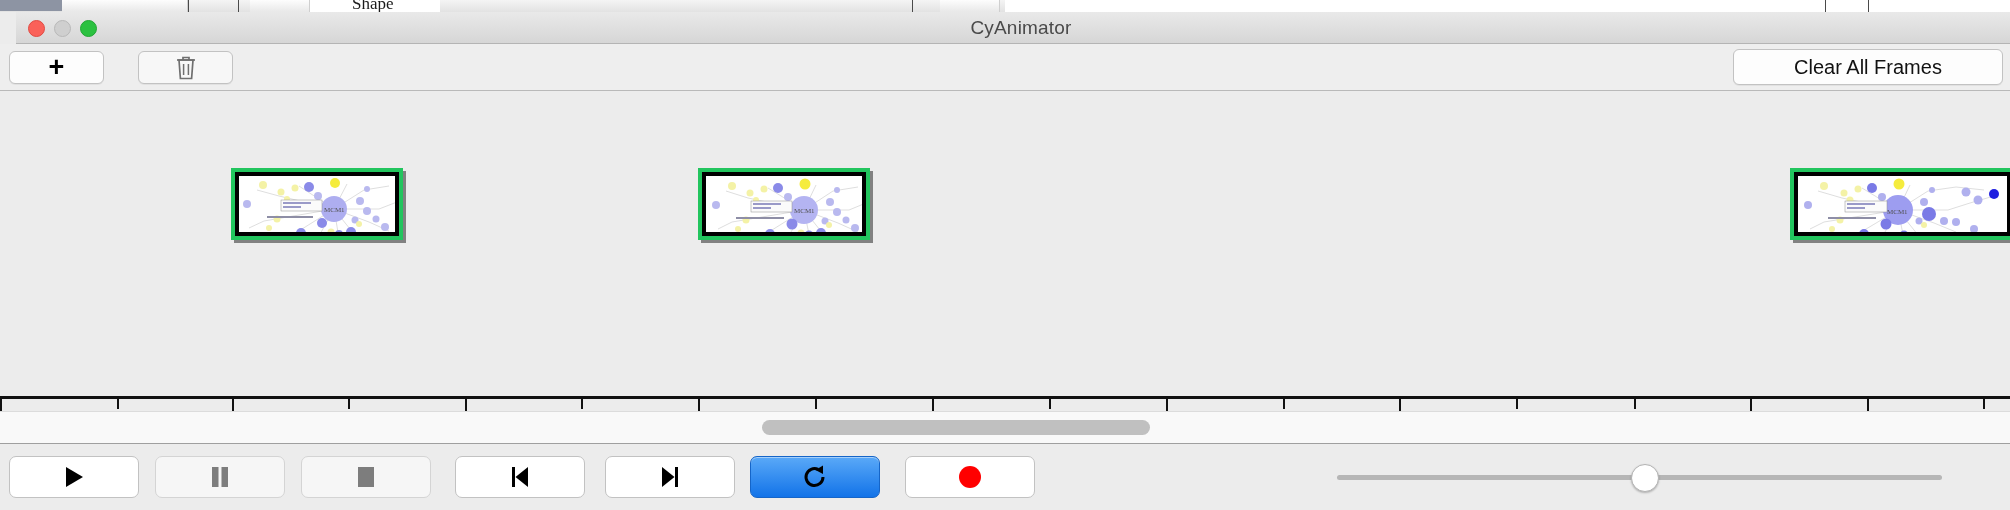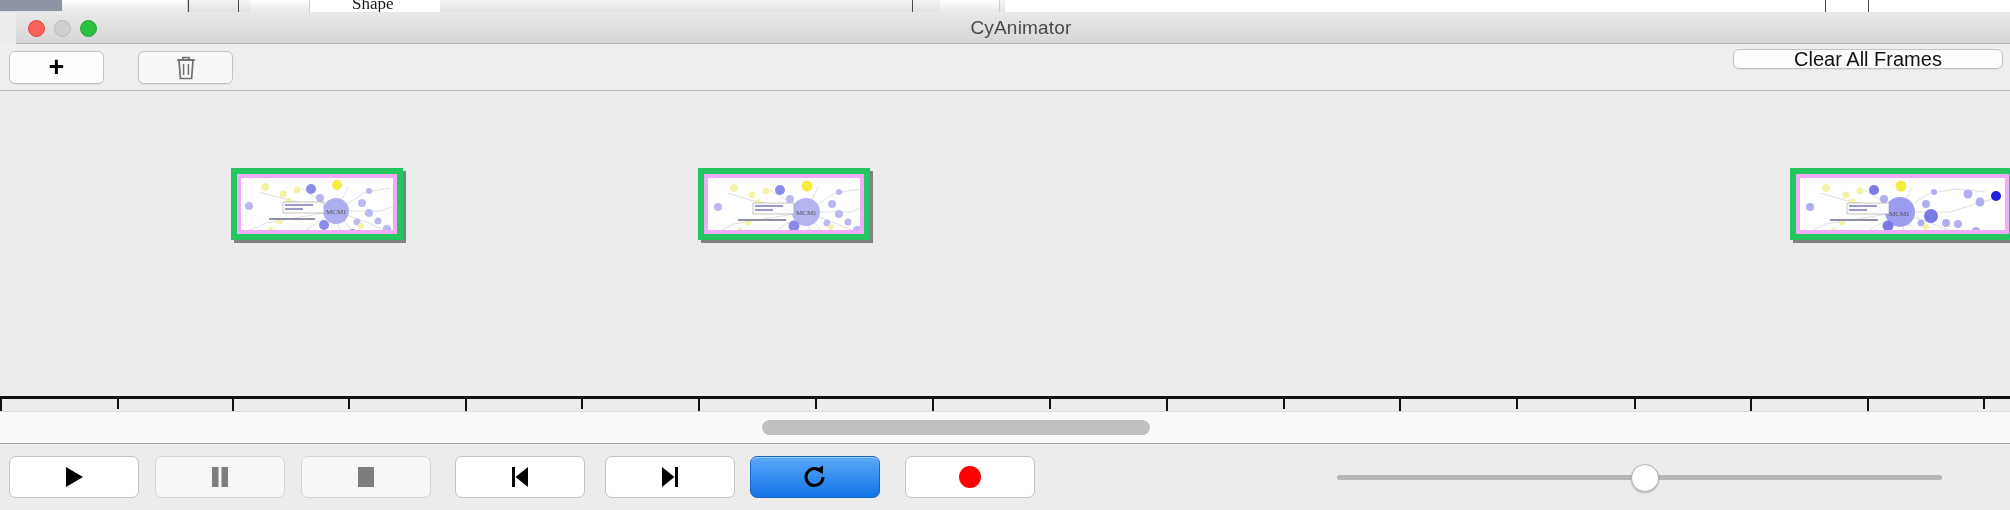--- a/index.html
+++ b/index.html
@@ -44,31 +44,31 @@
              background:#eeeeee; }
   .btn {
     position:absolute; background:#fdfdfd;
     border:1px solid #c2c2c2; border-radius:6px;
     box-shadow:0 1px 0 rgba(0,0,0,.05);
     display:flex; align-items:center; justify-content:center;
     cursor:pointer; user-select:none;
   }
   #add-frame-btn   { left:9px;  top:7px; width:95px; height:33px; }
   #del-frame-btn   { left:138px;top:7px; width:95px; height:33px; background:#f7f7f7; }
-  #clear-frames-btn{ left:1733px; top:5px; width:270px; height:20px; font-size:20px; color:#111; }
+  #clear-frames-btn{ left:1733px; top:5px; width:270px; height:36px; font-size:20px; color:#111; }
   .plus { font-size:27px; font-weight:bold; line-height:1; color:#000; }
 
   .toolbar-sep { position:absolute; left:0; top:90px; width:2010px; height:1px;
                  background:#b9b9b9; }
 
   
   .timeline { position:absolute; left:0; top:91px; width:2010px; height:320px;
               background:#ececec; overflow:hidden; }
-  .frame { position:absolute; background:#f0abfc;
-           border:6px solid #22c55e;
+  .frame { position:absolute; background:#000000;
+           border:4px solid #22c55e;
            box-shadow:3px 3px 0 rgba(110,110,110,.85); }
   .frame .inner { position:absolute; inset:4px; overflow:hidden; background:#fff; }
   .frame svg { display:block; }
 
   
   .ruler { position:absolute; left:0; top:305px; width:2010px; height:3px;
            background:#111; }
   .tick  { position:absolute; top:308px; width:2px; background:#111; }
   .tick.maj { height:18px; }
   .tick.min { height:10px; }

